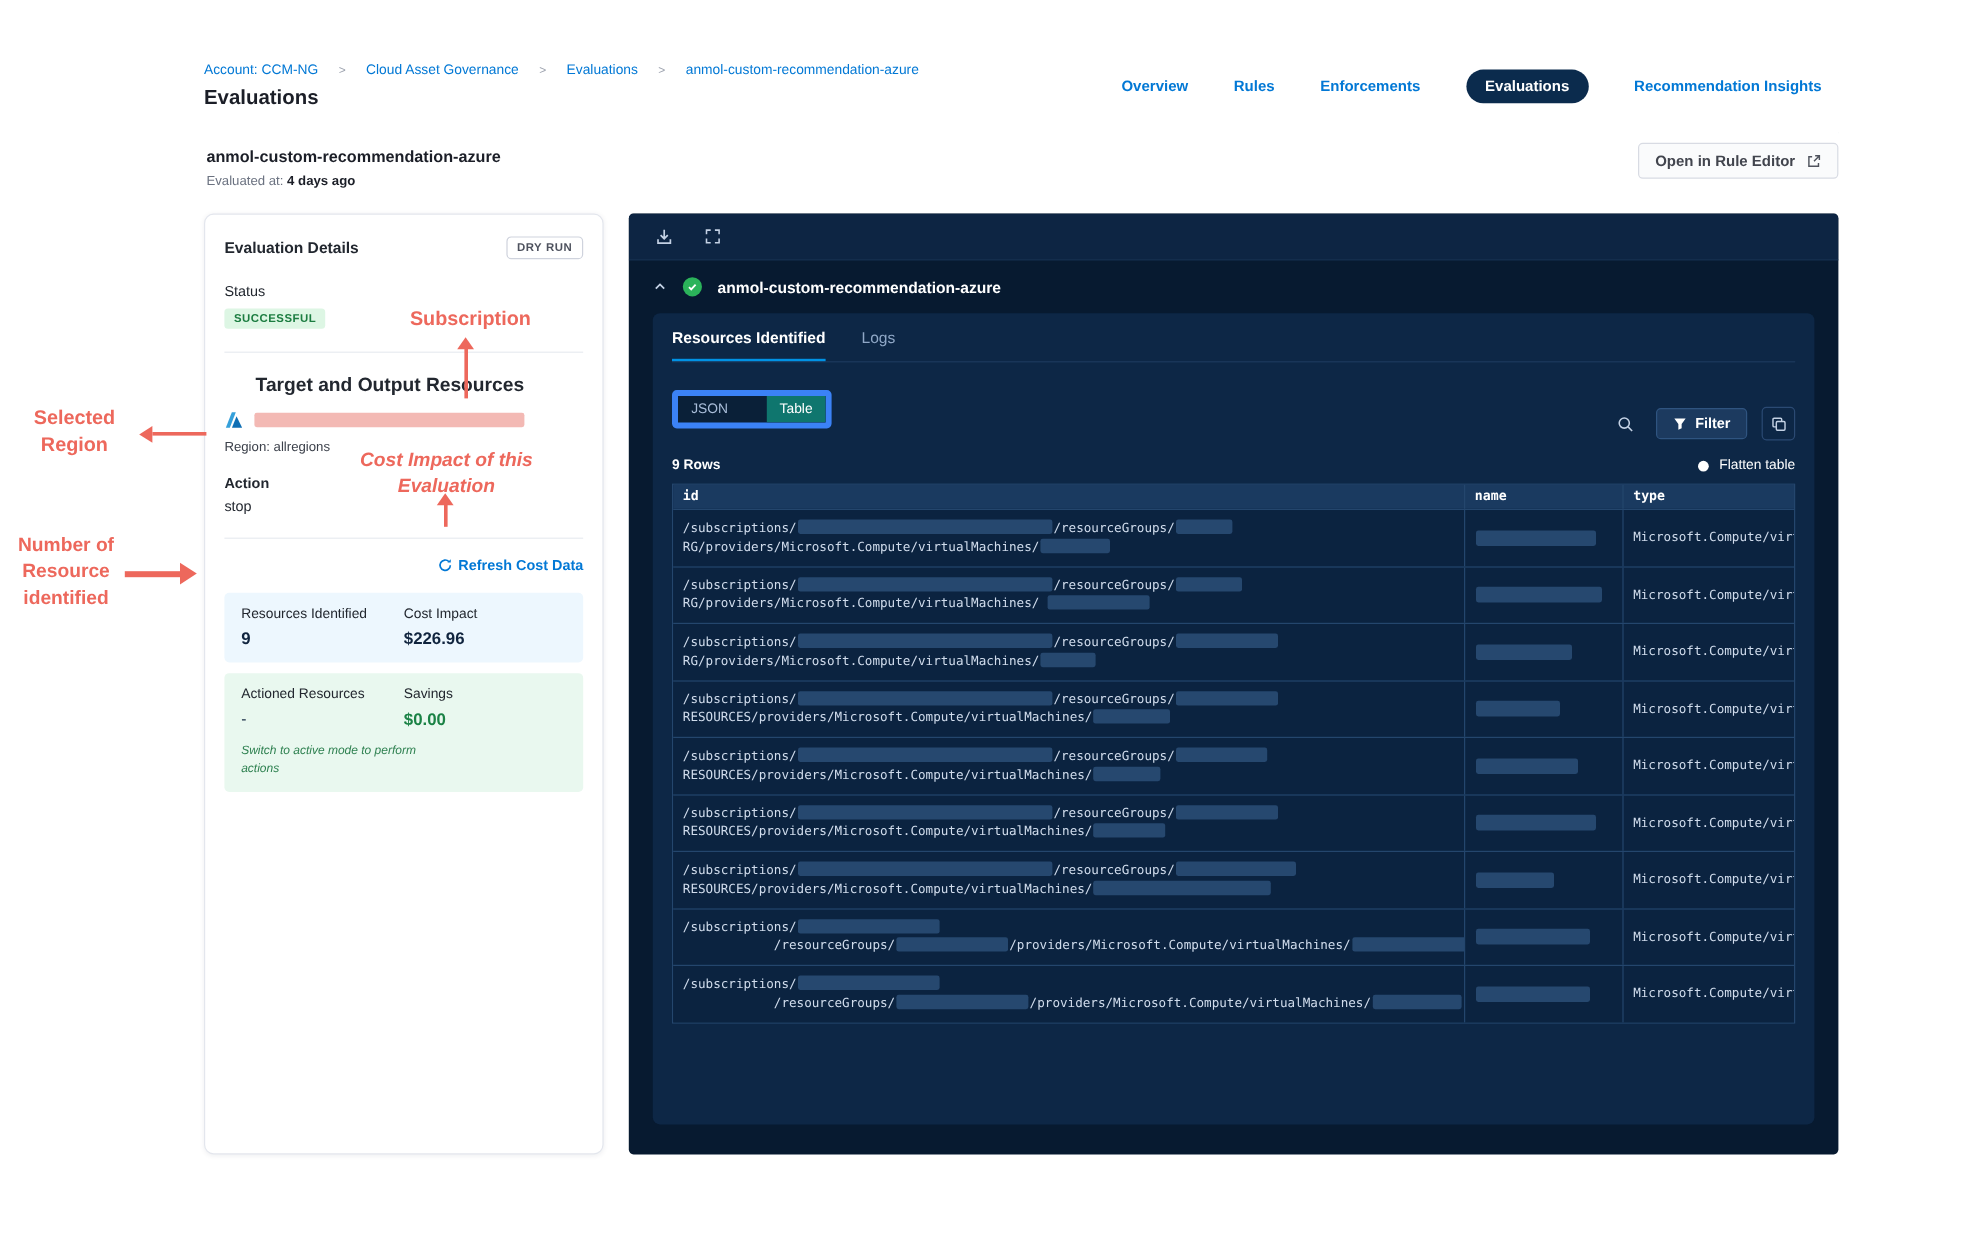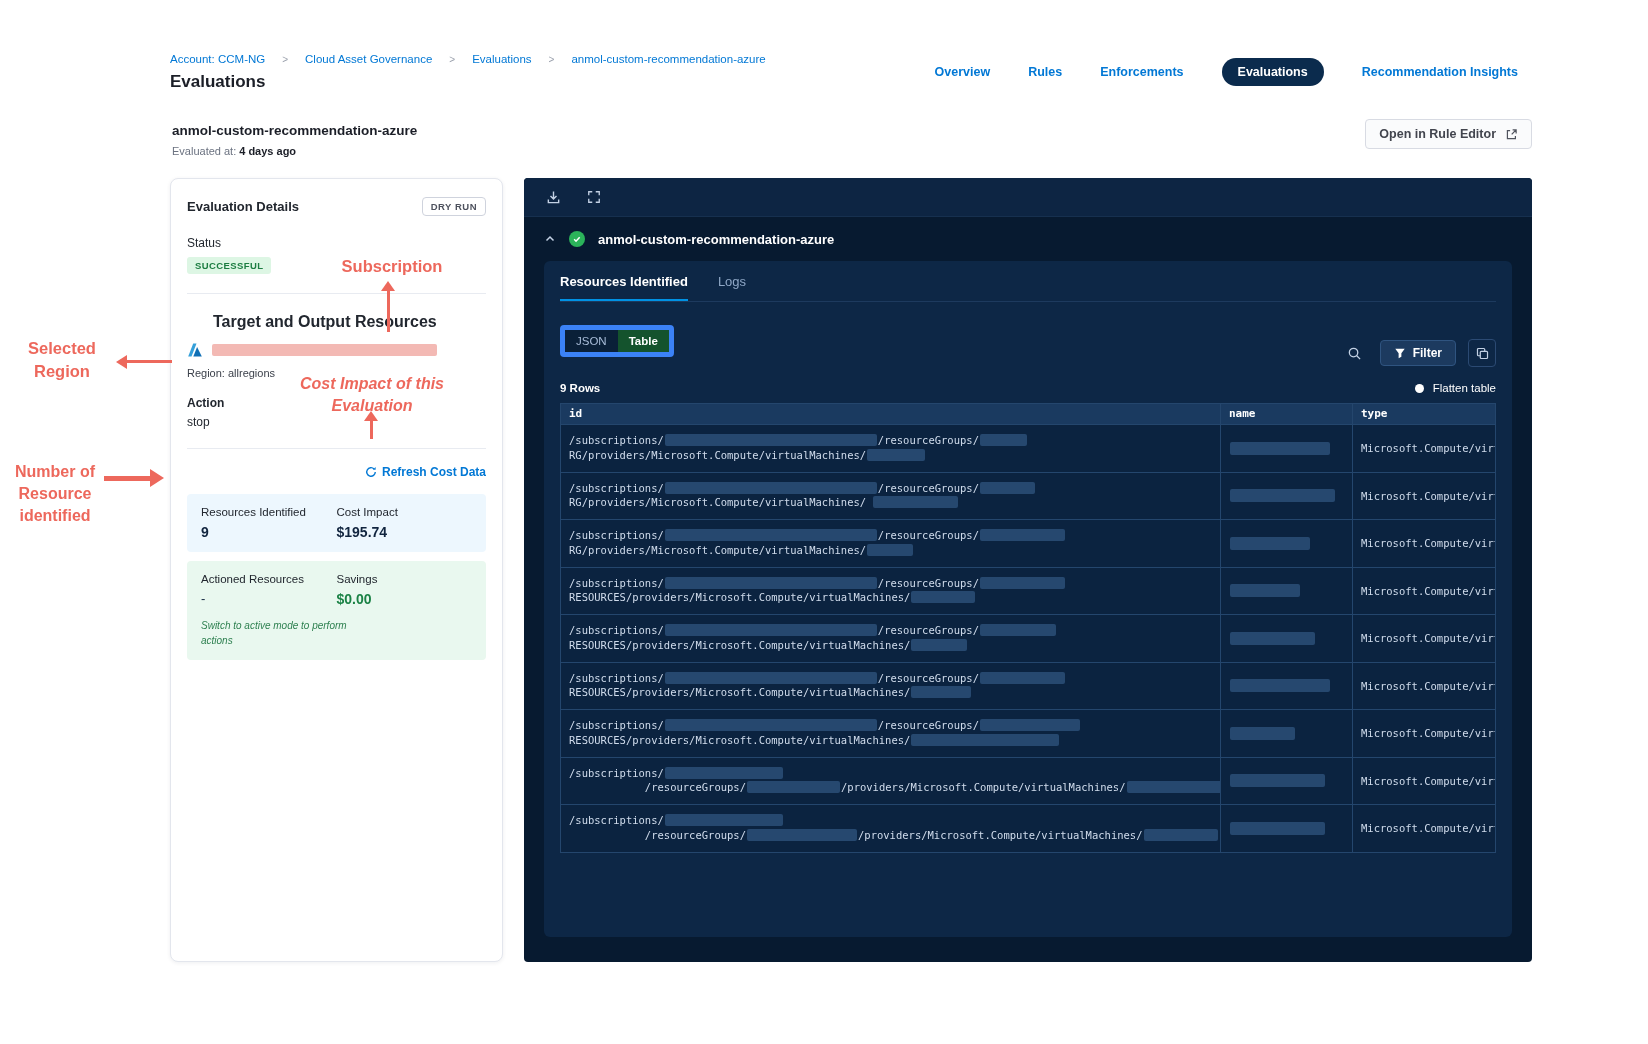--- a/index.html
+++ b/index.html
@@ -66,21 +66,21 @@
   .ann-head { position:absolute; width:0; height:0; z-index:6; }
   .ann-sub-label { left:322px; top:255px; width:140px; }
   .ann-sub-line { left:387px; top:290px; width:3px; height:42px; }
   .ann-sub-head { left:381px; top:281px; border-left:7px solid transparent; border-right:7px solid transparent; border-bottom:10px solid #ed685c; }
   .ann-region-label { left:10px; top:337px; width:104px; }
   .ann-region-line { left:127px; top:360px; width:45px; height:3px; }
   .ann-region-head { left:116px; top:355px; border-top:7px solid transparent; border-bottom:7px solid transparent; border-right:11px solid #ed685c; }
   .ann-cost-label { left:297px; top:373px; width:150px; font-size:16px;font-style:italic; }
   .ann-cost-line { left:370px; top:420px; width:3px; height:19px; }
   .ann-cost-head { left:364px; top:411px; border-left:7px solid transparent; border-right:7px solid transparent; border-bottom:10px solid #ed685c; }
-  .ann-num-label { left:6px; top:461px; width:98px; font-size:16px; }
+  .ann-num-label { left:6px; top:444px; width:98px; font-size:16px; }
   .ann-num-line { left:104px; top:476px; width:47px; height:5px; }
   .ann-num-head { left:150px; top:469px; border-top:9px solid transparent; border-bottom:9px solid transparent; border-left:14px solid #ed685c; }
 
   
   .results-panel { position:absolute; left:524px; top:178px; width:1008px; height:784px;
     background:#071a30; border-radius:4px; overflow:hidden; }
   .rp-toolbar { height:38px; background:#0d2543; border-bottom:1px solid #16304f;
     display:flex; align-items:center; gap:26px; padding:0 22px; }
   .tool-icon { display:inline-flex; cursor:pointer; }
   .rp-title-row { display:flex; align-items:center; gap:13px; padding:14px 20px 12px; }
@@ -88,21 +88,21 @@
     align-items:center; justify-content:center; flex:none; }
   .rp-eval-name { font-size:13px; font-weight:bold; color:#ffffff; }
   .rp-card { margin:2px 20px 0; width:968px; height:676px; background:#0d2746; border-radius:6px;
     padding:0 16px; box-sizing:border-box; }
   .rp-tabs { display:flex; gap:30px; padding-top:13px; border-bottom:1px solid #1d3a5e; }
   .rp-tab { font-size:13px; color:#8fa7c6; padding-bottom:10px; cursor:pointer; }
   .rp-tab.active { color:#fff; font-weight:bold; border-bottom:2px solid #0092e4; }
   .rp-controls { margin-top:13px; display:flex; justify-content:space-between; align-items:center; }
   .seg-toggle { display:flex; border:5px solid #3b82f6; border-radius:4px; overflow:hidden; background:#0a2038; }
   .seg { padding:5px 11px; font-size:11.5px; color:#a9bdd9; cursor:pointer; }
-  .seg.active { background:#14532d; color:#fff; font-weight:bold; }
+  .seg.active { background:#0f766e; color:#fff; font-weight:normal;margin-left:21px; }
   .rp-actions { display:flex; align-items:center; gap:12px;margin-top:24px; }
   .icon-btn { display:inline-flex; align-items:center; justify-content:center; width:26px; height:26px;
     border-radius:4px; cursor:pointer; }
   .icon-btn.bordered { border:1px solid #2b4a73; }
   .filter-btn { display:flex; align-items:center; gap:7px; background:#1c3a5f; border:1px solid #2f5480;
     border-radius:4px; padding:5px 13px; color:#fff; font-size:12px; font-weight:bold; cursor:pointer; }
   .rp-meta { margin-top:15px; display:flex; justify-content:space-between; align-items:center; }
   .rows-count { font-size:11.5px; font-weight:bold; color:#fff; }
   .flatten { display:flex; align-items:center; gap:9px; }
   .flatten-dot { width:9px; height:9px; border-radius:50%; background:#fff; cursor:pointer; }
@@ -190,21 +190,21 @@
             <path d="M12.4 1.2v3.2H9.2Z" fill="#0278d5"></path>
           </svg>
       </span>
       <span>Refresh Cost Data</span>
     </a>
   </div>
   <div class="metric-panel blue">
     <span class="metric-label">Resources Identified</span>
     <span class="metric-label">Cost Impact</span>
     <span class="metric-value">9</span>
-    <span class="metric-value">$195.74</span>
+    <span class="metric-value">$226.96</span>
   </div>
   <div class="metric-panel green">
     <span class="metric-label">Actioned Resources</span>
     <span class="metric-label">Savings</span>
     <span class="metric-value dash">-</span>
     <span class="metric-value green">$0.00</span>
     <span class="mode-note">Switch to active mode to perform actions</span>
   </div>
 </aside>
 

